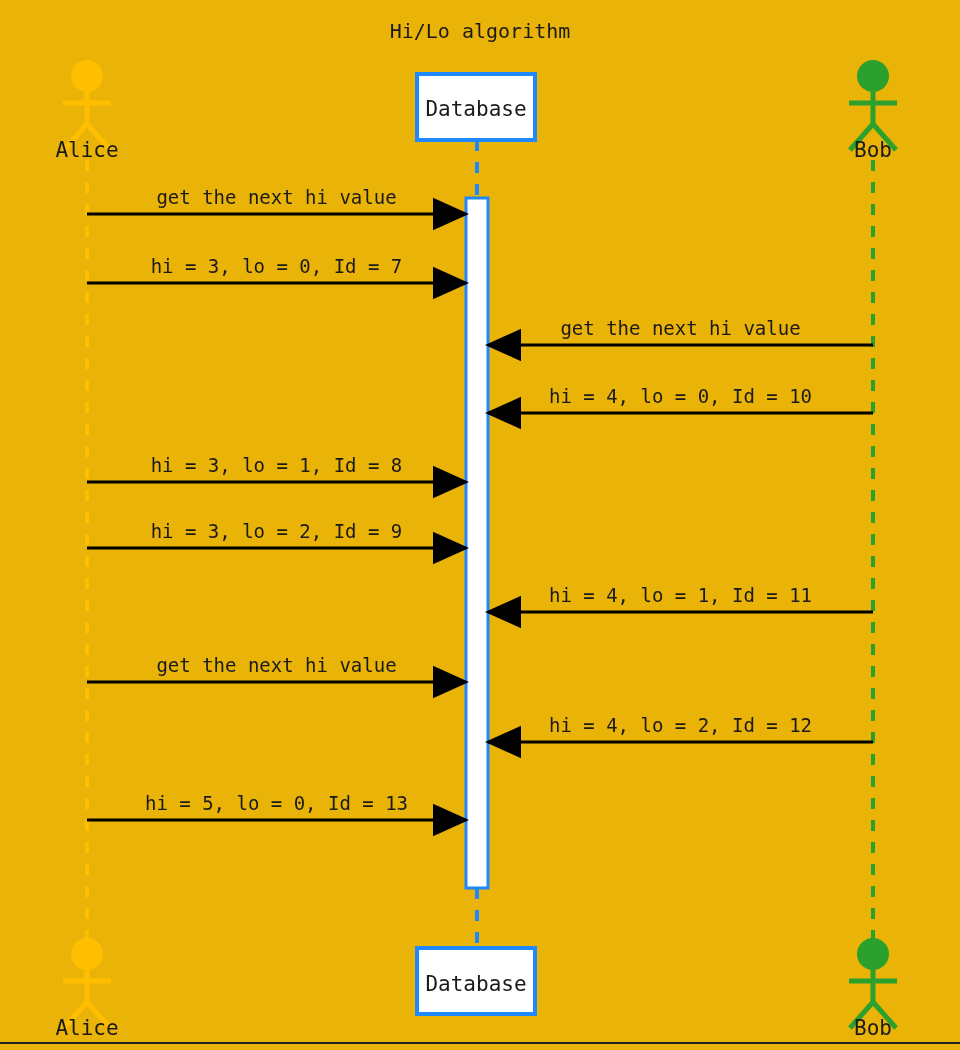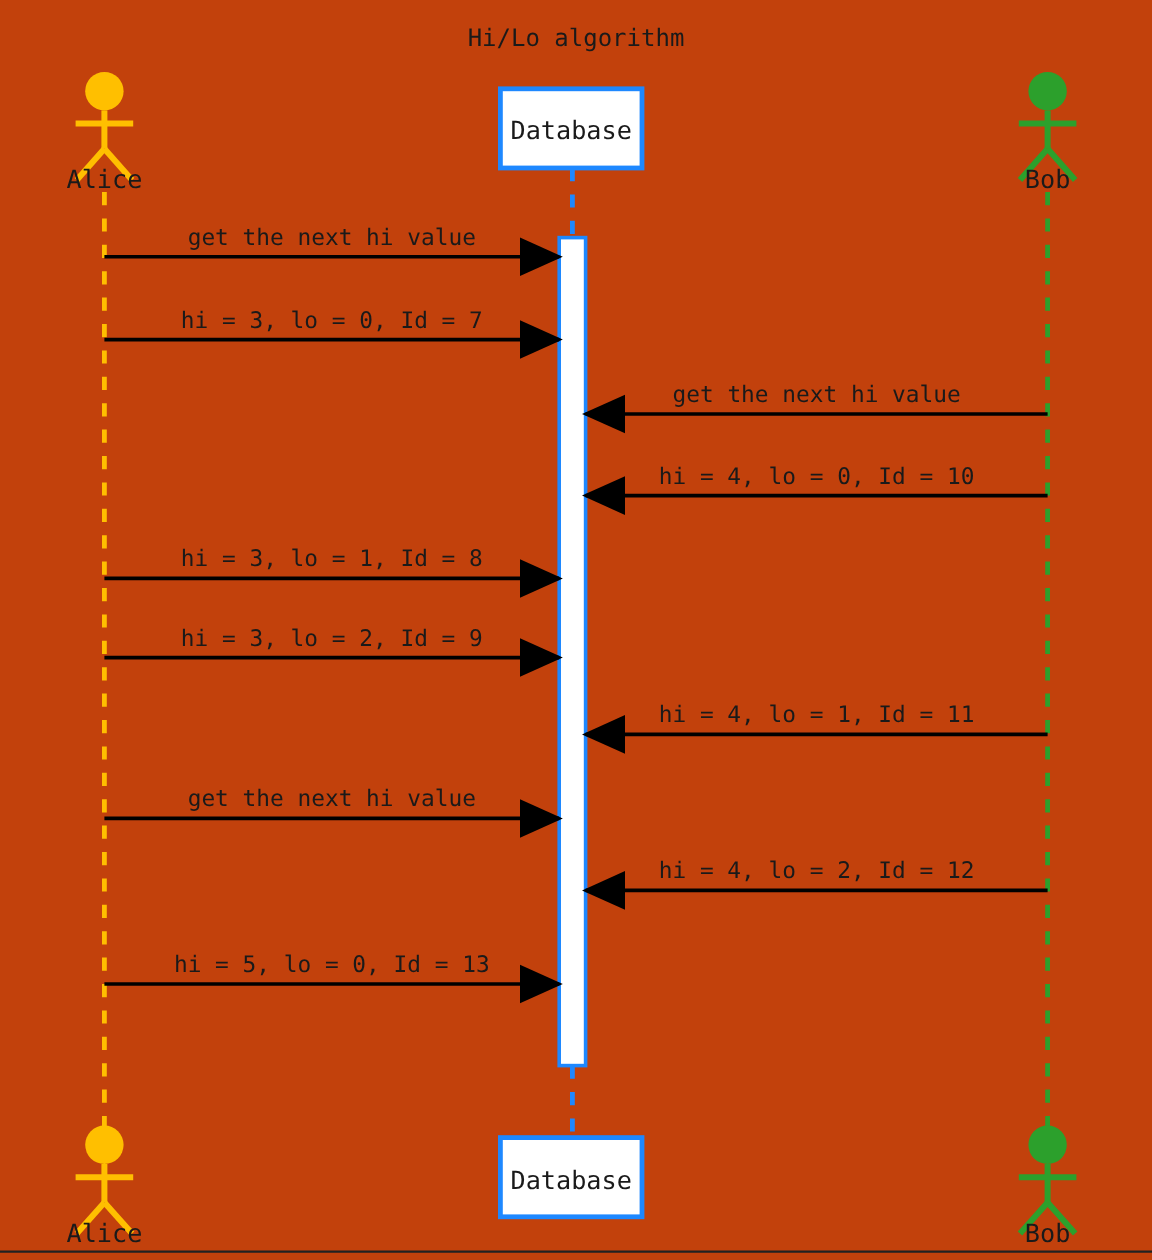--- a/index.html
+++ b/index.html
@@ -11,21 +11,21 @@
   body {
     width: 960px;
     height: 1050px;
     font-family: "DejaVu Sans Mono", "Liberation Mono", monospace;
     overflow: hidden;
   }
   #diagram-root {
     position: relative;
     width: 960px;
     height: 1050px;
-    background: #c2410c;
+    background: #eab308;
   }
   #diagram-svg {
     position: absolute;
     top: 0;
     left: 0;
     width: 960px;
     height: 1050px;
     display: block;
   }
   .lbl {

